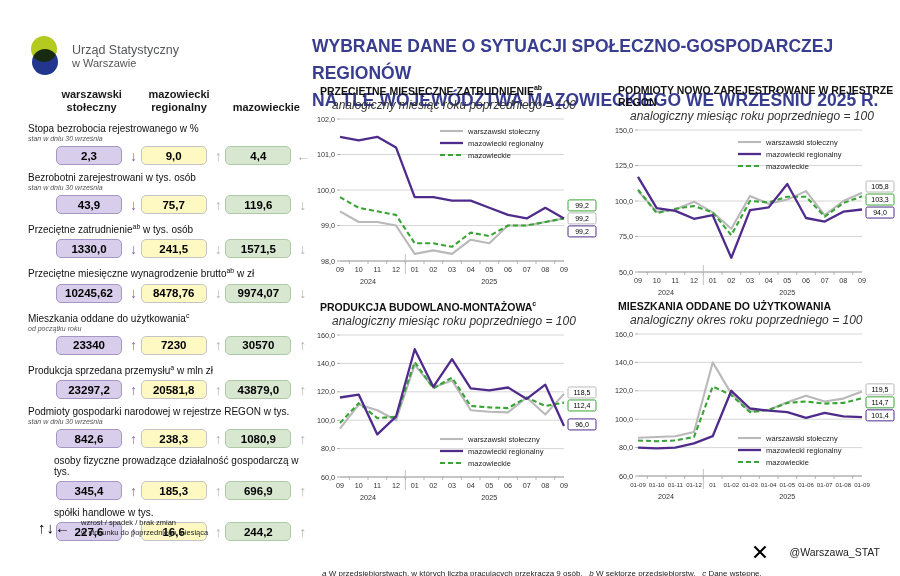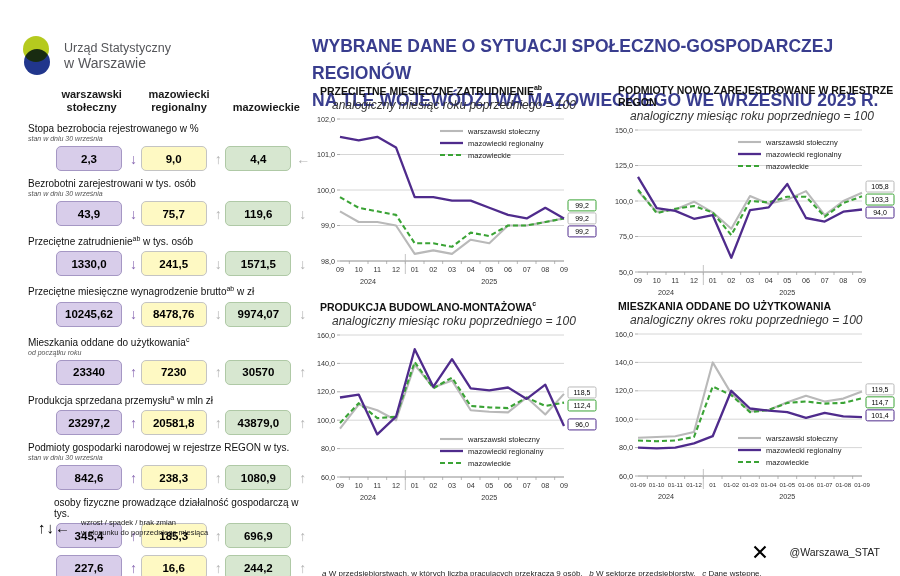--- a/index.html
+++ b/index.html
@@ -1,35 +1,35 @@
 <!DOCTYPE html>
 <html><head>
 <meta charset="utf-8">
 <style>
   html,body{margin:0;padding:0;}
   .page{position:relative;width:900px;height:576px;background:#ffffff;overflow:hidden;
         font-family:"Liberation Sans",sans-serif;color:#1a1a1a;}
   
-  .logo{position:absolute;left:19px;top:34px;display:flex;align-items:center;gap:9px;}
+  .logo{position:absolute;left:27px;top:34px;display:flex;align-items:center;gap:9px;}
   .logo-text .lt1{font-size:12.5px;color:#55565a;}
-  .logo-text .lt2{font-size:14px;color:#55565a;margin-top:0;}
+  .logo-text .lt2{font-size:11px;color:#55565a;margin-top:0;}
   h1{position:absolute;left:305px;top:26px;width:588px;margin:7px;
      font-size:17.5px;line-height:27px;font-weight:bold;color:#393d8e;}
   
   #table-panel{position:absolute;left:18px;top:88px;width:292px;}
   .col-headers{display:flex;align-items:flex-end;padding-left:30px;margin-bottom:9px;}
   .col-headers div{width:88px;text-align:center;font-weight:bold;font-size:11px;line-height:13px;}
   .ind-row{margin-bottom:7px;}
   .row-label{font-size:10px;line-height:11px;padding-left:10px;color:#111;}
   .row-label.indent{padding-left:36px;}
   .row-label sup{font-size:7px;}
   .row-sub{font-size:7px;font-style:italic;color:#555;padding-left:10px;margin-top:1px;}
   .vals{display:flex;align-items:center;padding-left:38px;margin-top:4px;}
   .cell{display:flex;align-items:center;width:88px;gap:5px;}
-  .vbox{width:66px;height:25px;border-radius:5px;border:1px solid;box-sizing:border-box;
+  .vbox{width:66px;height:19px;border-radius:5px;border:1px solid;box-sizing:border-box;
         display:flex;align-items:center;justify-content:center;
         font-weight:bold;font-size:11.5px;color:#000;}
   .c0{background:#d8cdea;border-color:#a597c4;}
   .c1{background:#fef9c3;border-color:#c4c4c4;}
   .c2{background:#d7e7d0;border-color:#afc9a6;}
   .t-arrow{font-size:14px;font-weight:bold;width:13px;text-align:center;}
   .a0{color:#8766b2;} .a12{color:#b3b3b3;}
   .arrow-legend{position:absolute;left:38px;top:518px;display:flex;gap:10px;align-items:center;}
   .al-symbols{font-size:15px;font-weight:bold;color:#000;letter-spacing:1px;}
   .al-text{font-size:7.5px;line-height:9.5px;color:#222;}
@@ -204,20 +204,21 @@
               <div class="vbox c1">185,3</div>
               <span class="t-arrow a12">↑</span>
             </div>
             <div class="cell">
               <div class="vbox c2">696,9</div>
               <span class="t-arrow a12">↑</span>
             </div>
           </div>
         </div>
         <div class="ind-row">
+          <div class="row-label indent">spółki handlowe w tys.</div>
           <div class="vals">
             <div class="cell">
               <div class="vbox c0">227,6</div>
               <span class="t-arrow a0">↑</span>
             </div>
             <div class="cell">
               <div class="vbox c1">16,6</div>
               <span class="t-arrow a12">↑</span>
             </div>
             <div class="cell">

